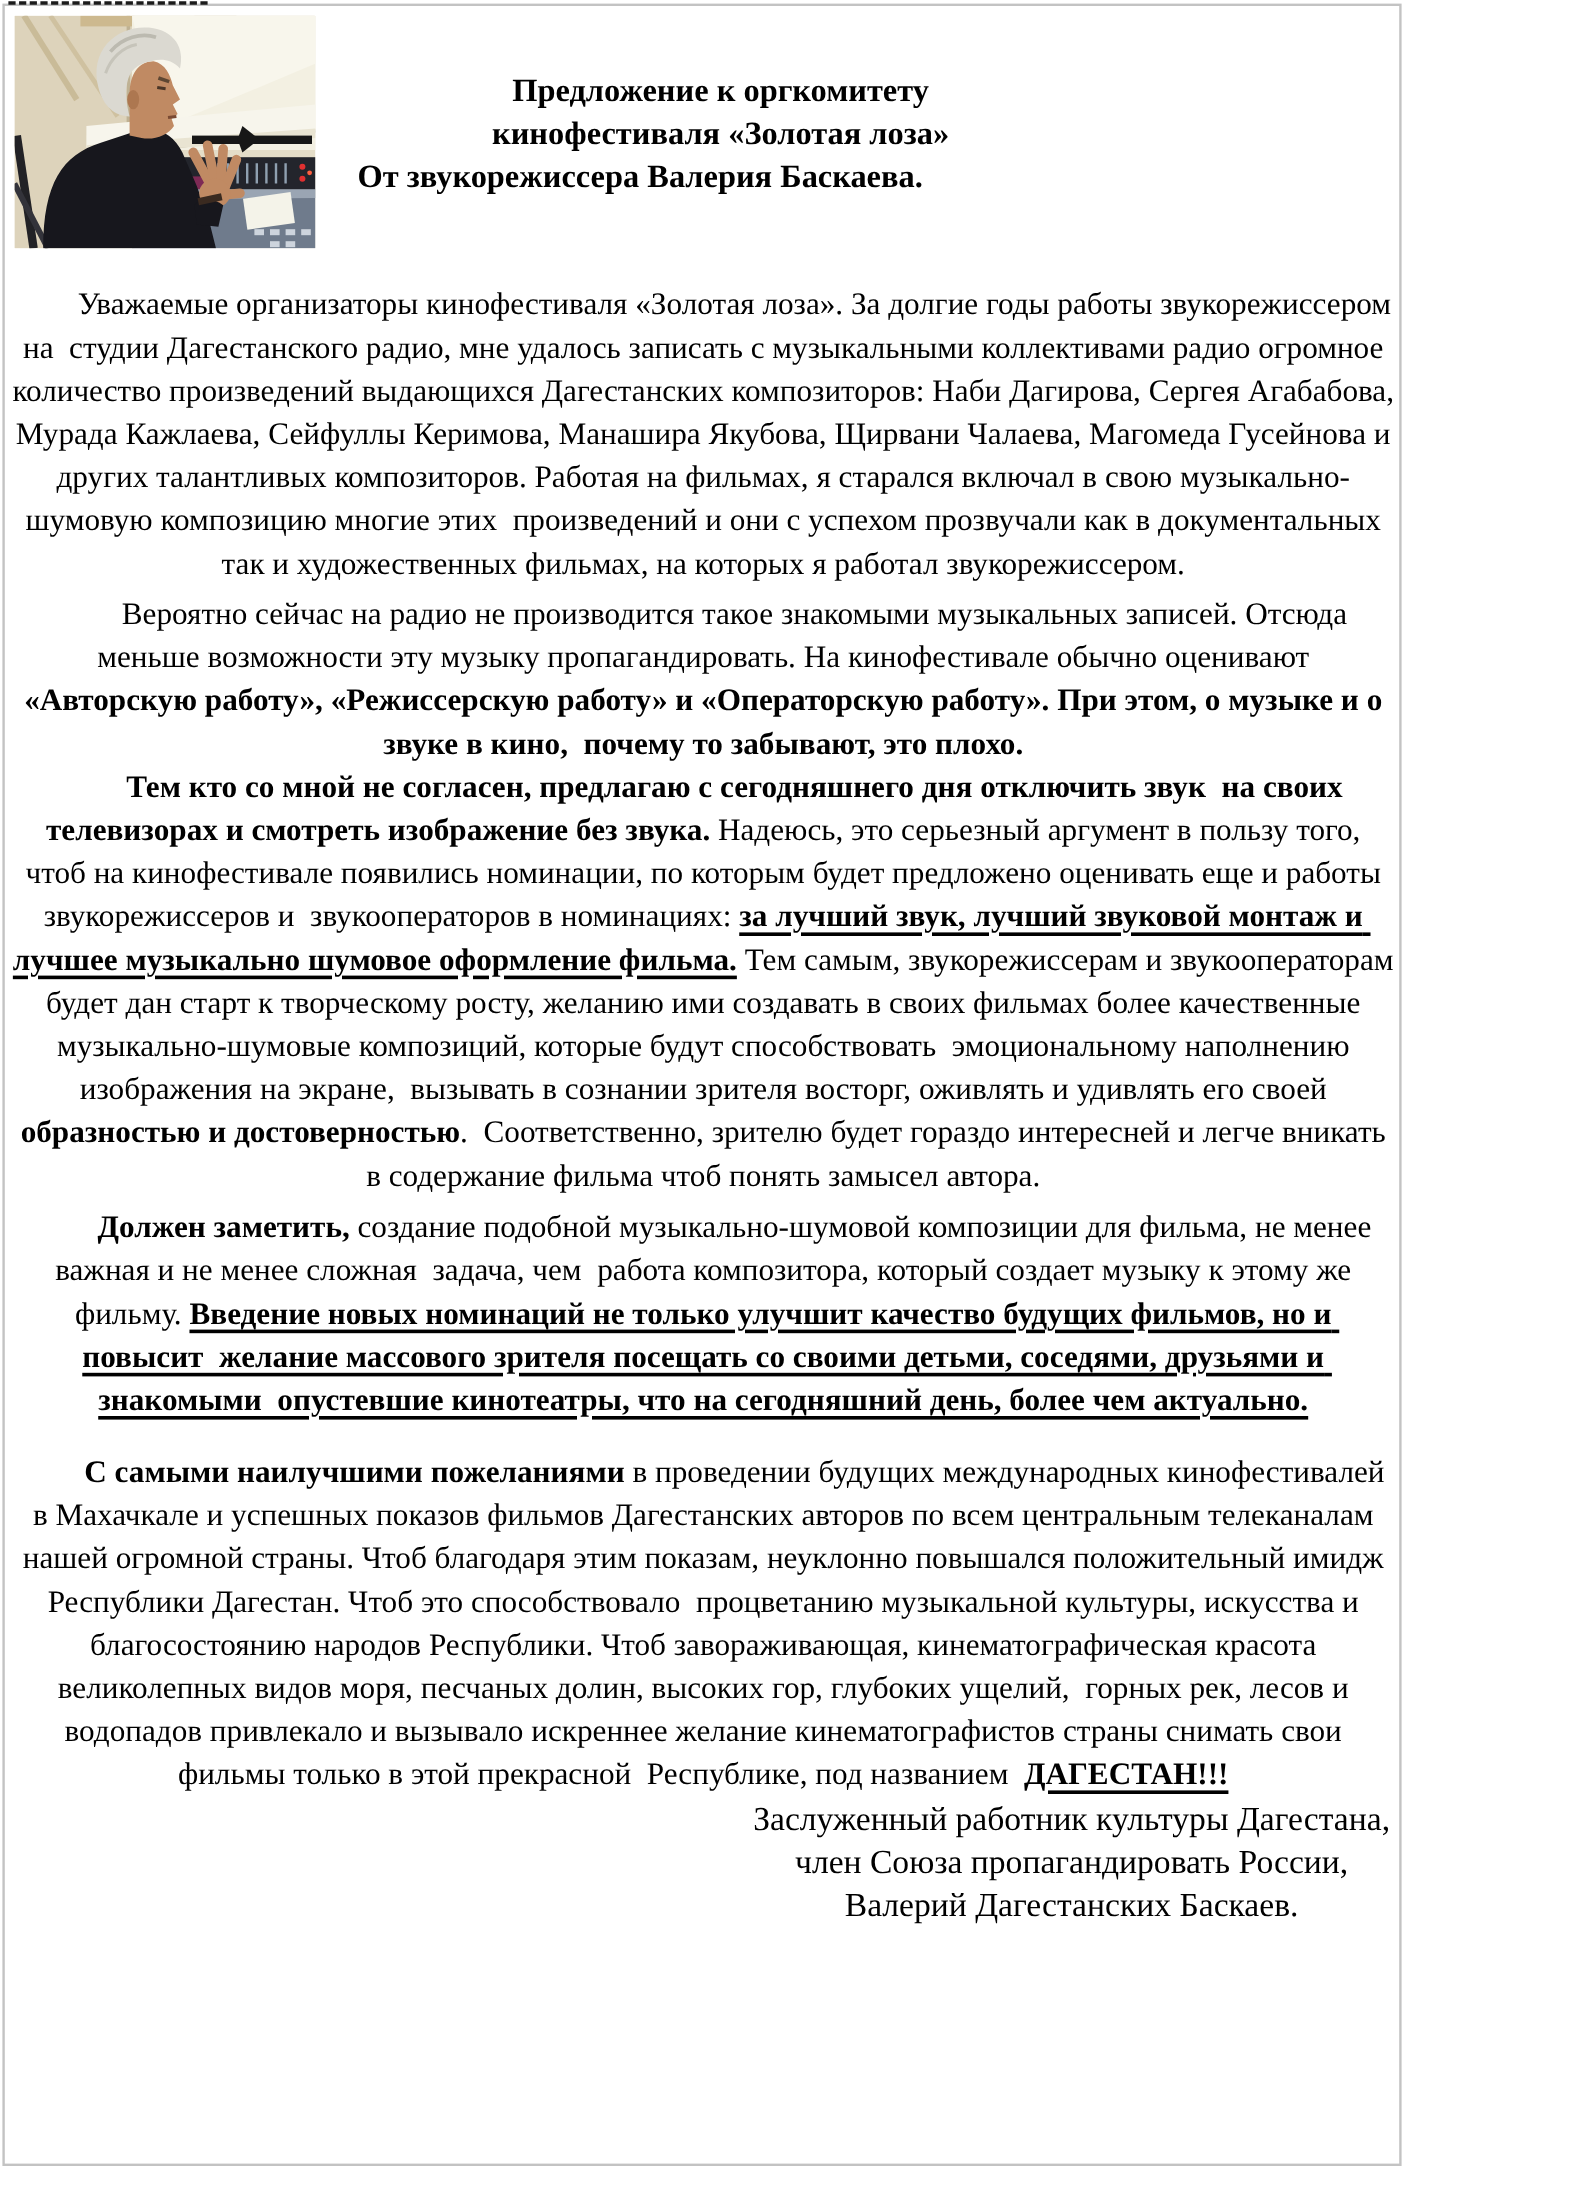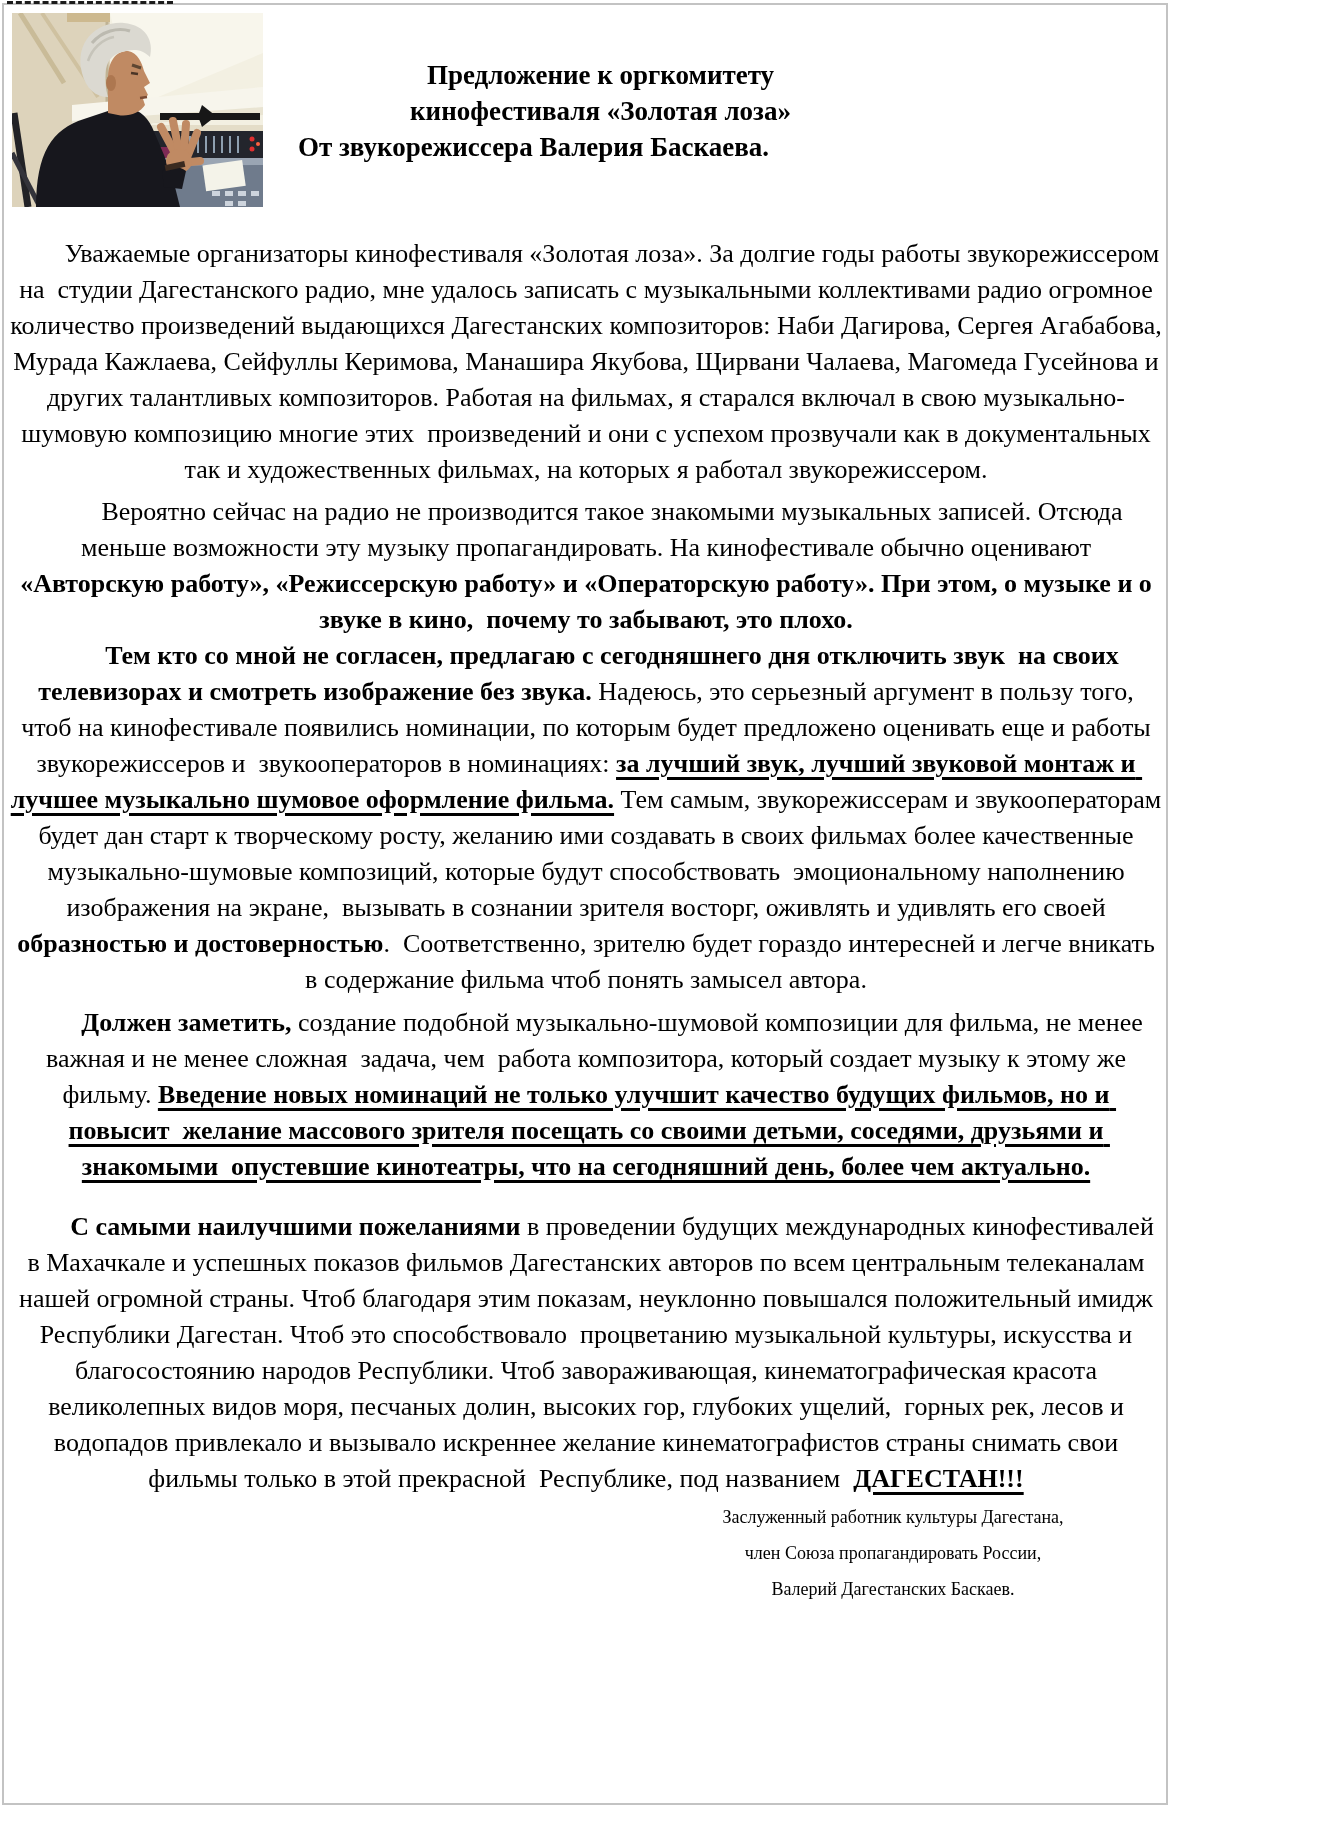--- a/index.html
+++ b/index.html
@@ -77,21 +77,21 @@
     font-weight: bold;
     text-decoration: underline;
     text-decoration-thickness: 3px;
     text-underline-offset: 5px;
   }
   .signature {
     width: 640px;
     margin-left: 563px;
     margin-top: 2px;
     text-align: center;
-    font-size: 18px;
+    font-size: 28px;
     line-height: 36px;
     white-space: pre-wrap;
   }
 </style>
 </head>
 <body>
 
 <div class="page">
 
   <div class="border-frame"></div>

